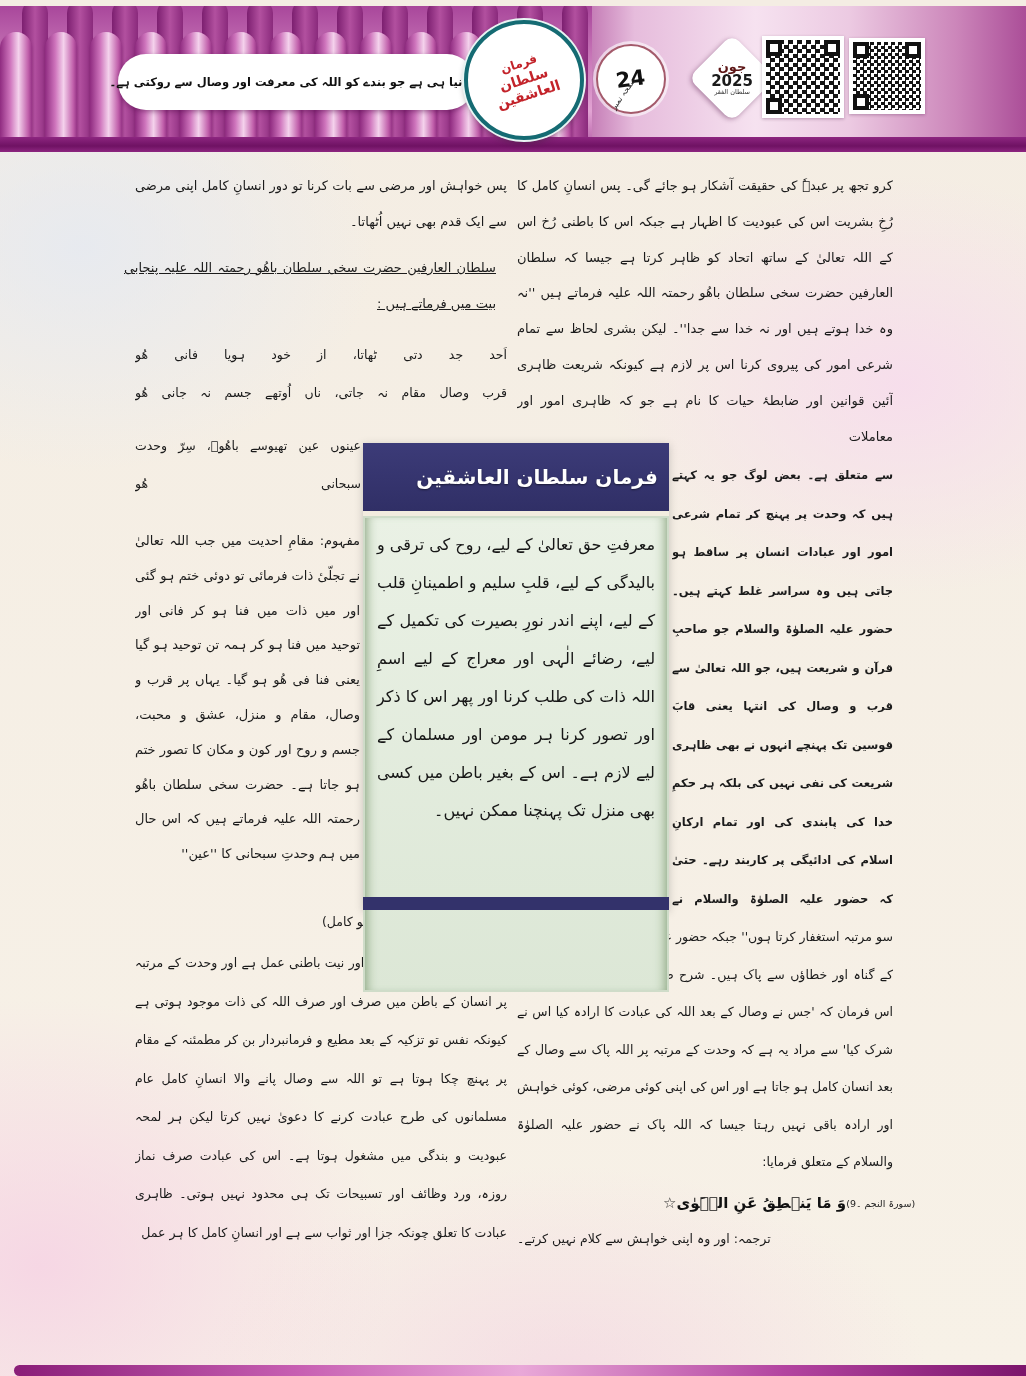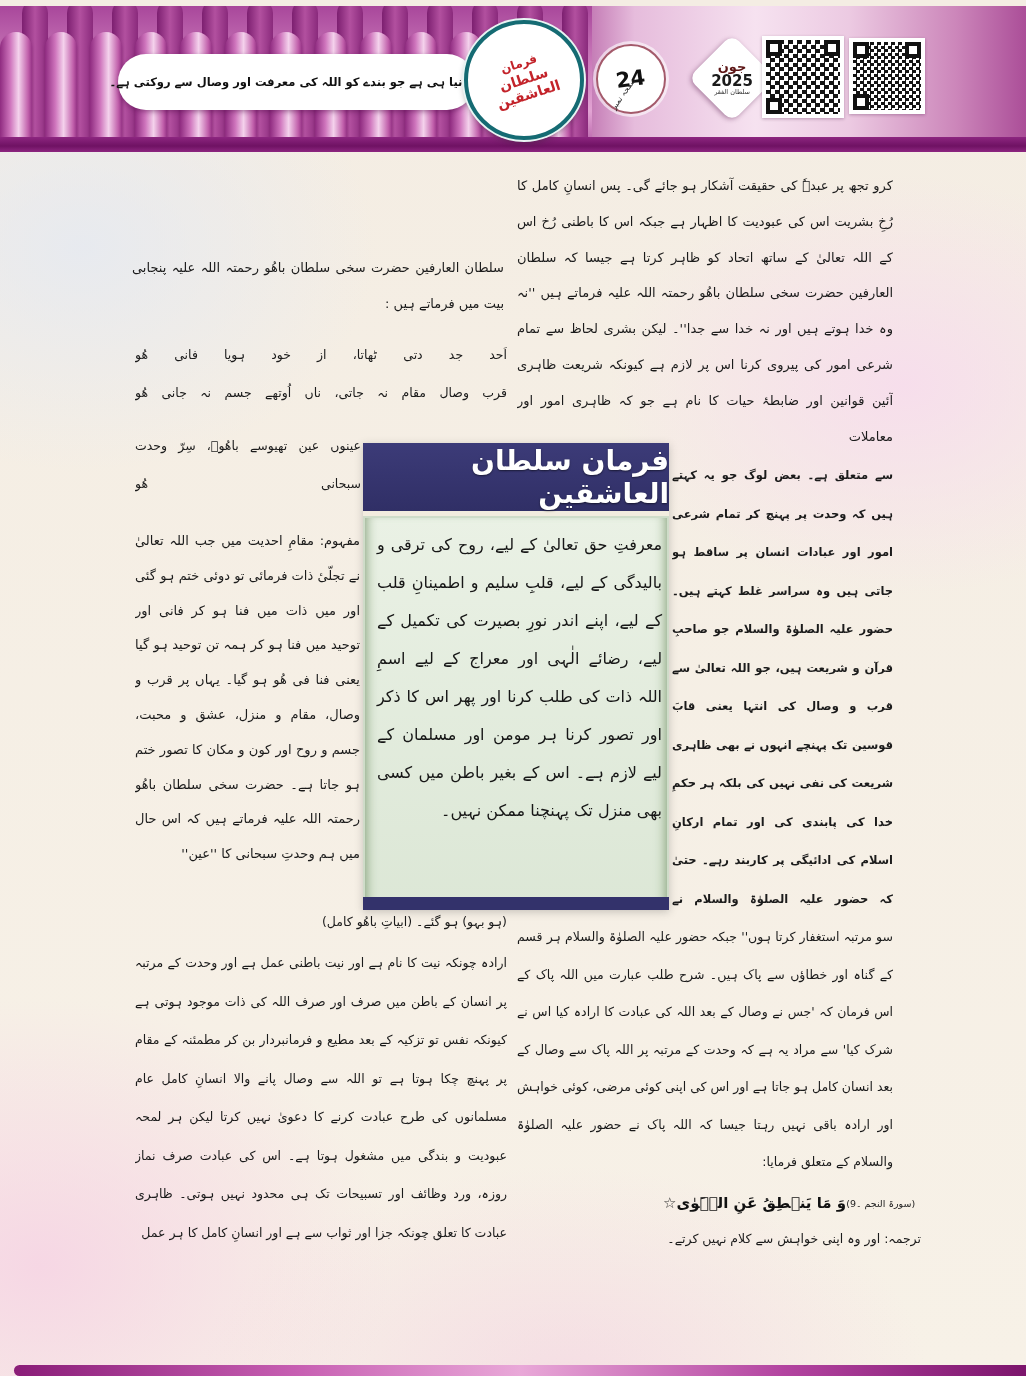--- a/index.html
+++ b/index.html
@@ -58,39 +58,39 @@
   
   .seg{position:absolute;direction:rtl;text-align:justify;color:#1b1b1b;overflow:hidden;}
   .r1{left:517px;top:168px;width:376px;height:288px;font-size:13px;line-height:35.8px;}
   .r2{left:672px;top:456px;width:221px;height:462px;font-size:11.5px;line-height:38.5px;font-weight:bold;}
   .r3{left:517px;top:918px;width:376px;height:264px;font-size:12.5px;line-height:37.5px;}
   .verse-row{position:absolute;left:663px;top:1186px;width:232px;height:34px;direction:ltr;
     display:flex;align-items:center;justify-content:space-between;color:#111;}
   .verse-row .star{font-size:15px;color:#333;}
   .verse-row .ayah{font-size:15px;font-weight:700;direction:rtl;white-space:nowrap;}
   .verse-row .ref{font-size:9.5px;direction:rtl;white-space:nowrap;color:#222;}
-  .trans{left:545px;top:1222px;width:376px;height:36px;font-size:12.5px;line-height:34px;text-align:right;}
+  .trans{left:517px;top:1222px;width:376px;height:36px;font-size:12.5px;line-height:34px;text-align:left;}
   .l1{left:135px;top:168px;width:372px;height:76px;font-size:13px;line-height:36px;}
-  .l2{left:132px;top:250px;width:372px;height:78px;font-size:13px;line-height:36px;}
+  .l2{left:124px;top:250px;width:372px;height:78px;font-size:13px;line-height:36px;text-decoration:underline;}
   .poem{left:135px;top:336px;width:372px;height:112px;font-size:12.5px;line-height:37.5px;}
   .poem div{text-align:justify;text-align-last:justify;}
   .poem4{left:135px;top:427px;width:226px;height:76px;font-size:12.5px;line-height:37.5px;
     text-align:justify;text-align-last:justify;}
   .l3{left:135px;top:524px;width:225px;height:382px;font-size:13px;line-height:34.8px;}
   .l4{left:135px;top:906px;width:372px;height:34px;font-size:12.5px;line-height:32px;text-align:right;}
   .l5{left:135px;top:944px;width:372px;height:310px;font-size:12.5px;line-height:38.5px;}
   
   .fbox{position:absolute;left:363px;top:443px;width:306px;height:467px;z-index:3;
     box-shadow:0 2px 8px rgba(60,60,60,.25);}
   .fbox-title{height:68px;background:linear-gradient(180deg,#3c3b78,#302f66);border-bottom:5px solid #f2ecdf;
     display:flex;align-items:center;justify-content:center;}
-  .fbox-title span{color:#fff;font-size:28px;font-weight:700;direction:rtl;text-shadow:0 1px 2px rgba(0,0,0,.5);margin-left:42px;}
-  .fbox-body{position:relative;height:394px;background:linear-gradient(180deg,#eaf1e5,#dce7d6);
+  .fbox-title span{color:#fff;font-size:20px;font-weight:700;direction:rtl;text-shadow:0 1px 2px rgba(0,0,0,.5);margin-left:42px;}
+  .fbox-body{position:relative;height:476px;background:linear-gradient(180deg,#eaf1e5,#dce7d6);
     box-shadow:inset 0 0 0 2px #cfdcc9, inset 10px 0 12px -7px #7f9c74, inset -10px 0 12px -7px #7f9c74;
-    padding:10px 7px 0 14px;box-sizing:border-box;direction:rtl;text-align:justify;
+    padding:10px 14px 0 14px;box-sizing:border-box;direction:rtl;text-align:justify;
     font-size:16px;line-height:38px;color:#161616;overflow:hidden;}
   .fbox-foot{position:absolute;left:0;bottom:0;width:306px;height:13px;background:#33326b;}
   
   .foot-strip{position:absolute;left:14px;bottom:0;width:1012px;height:11px;border-radius:6px 0 0 6px;
     background:linear-gradient(90deg,#8a1d78,#c75fb2 28%,#e9a8d8 50%,#b344a0 76%,#7c156c);}
 </style>
 </head>
 <body>
 
 <div class="page">
@@ -171,20 +171,21 @@
   <div class="seg r2">سے متعلق ہے۔ بعض لوگ جو یہ کہتے ہیں کہ وحدت پر پہنچ کر تمام شرعی امور اور عبادات انسان پر ساقط ہو جاتی ہیں وہ سراسر غلط کہتے ہیں۔ حضور علیہ الصلوٰۃ والسلام جو صاحبِ قرآن و شریعت ہیں، جو اللہ تعالیٰ سے قرب و وصال کی انتہا یعنی قابَ قوسین تک پہنچے انہوں نے بھی ظاہری شریعت کی نفی نہیں کی بلکہ ہر حکمِ خدا کی پابندی کی اور تمام ارکانِ اسلام کی ادائیگی پر کاربند رہے۔ حتیٰ کہ حضور علیہ الصلوٰۃ والسلام نے فرمایا ''میں ایک دن میں</div>
   <div class="seg r3">سو مرتبہ استغفار کرتا ہوں'' جبکہ حضور علیہ الصلوٰۃ والسلام ہر قسم کے گناہ اور خطاؤں سے پاک ہیں۔ شرح طلب عبارت میں اللہ پاک کے اس فرمان کہ 'جس نے وصال کے بعد اللہ کی عبادت کا ارادہ کیا اس نے شرک کیا' سے مراد یہ ہے کہ وحدت کے مرتبہ پر اللہ پاک سے وصال کے بعد انسان کامل ہو جاتا ہے اور اس کی اپنی کوئی مرضی، کوئی خواہش اور ارادہ باقی نہیں رہتا جیسا کہ اللہ پاک نے حضور علیہ الصلوٰۃ والسلام کے متعلق فرمایا:</div>
 
   <div class="verse-row">
     <span class="star">☆</span>
     <span class="ayah">وَ مَا یَنۡطِقُ عَنِ الۡہَوٰی</span>
     <span class="ref">(سورۃ النجم ۔9)</span>
   </div>
   <div class="seg trans">ترجمہ: اور وہ اپنی خواہش سے کلام نہیں کرتے۔</div>
 
+  <div class="seg l1">پس خواہش اور مرضی سے بات کرنا تو دور انسانِ کامل اپنی مرضی سے ایک قدم بھی نہیں اُٹھاتا۔</div>
   <div class="seg l2">سلطان العارفین حضرت سخی سلطان باھُو رحمتہ اللہ علیہ پنجابی بیت میں فرماتے ہیں :</div>
 
   <div class="seg poem">
     <div>اَحد جد دتی ٹھاتا، از خود ہویا فانی ھُو</div>
     <div>قرب وصال مقام نہ جاتی، ناں اُوتھے جسم نہ جانی ھُو</div>
   </div>
   <div class="seg poem4">عینوں عین تھیوسے باھُوؒ، سِرّ وحدت سبحانی ھُو</div>
 
   <div class="seg l3">مفہوم: مقامِ احدیت میں جب اللہ تعالیٰ نے تجلّیٔ ذات فرمائی تو دوئی ختم ہو گئی اور میں ذات میں فنا ہو کر فانی اور توحید میں فنا ہو کر ہمہ تن توحید ہو گیا یعنی فنا فی ھُو ہو گیا۔ یہاں پر قرب و وصال، مقام و منزل، عشق و محبت، جسم و روح اور کون و مکان کا تصور ختم ہو جاتا ہے۔ حضرت سخی سلطان باھُو رحمتہ اللہ علیہ فرماتے ہیں کہ اس حال میں ہم وحدتِ سبحانی کا ''عین''</div>
   <div class="seg l4">(ہو بہو) ہو گئے۔ (ابیاتِ باھُو کامل)</div>

